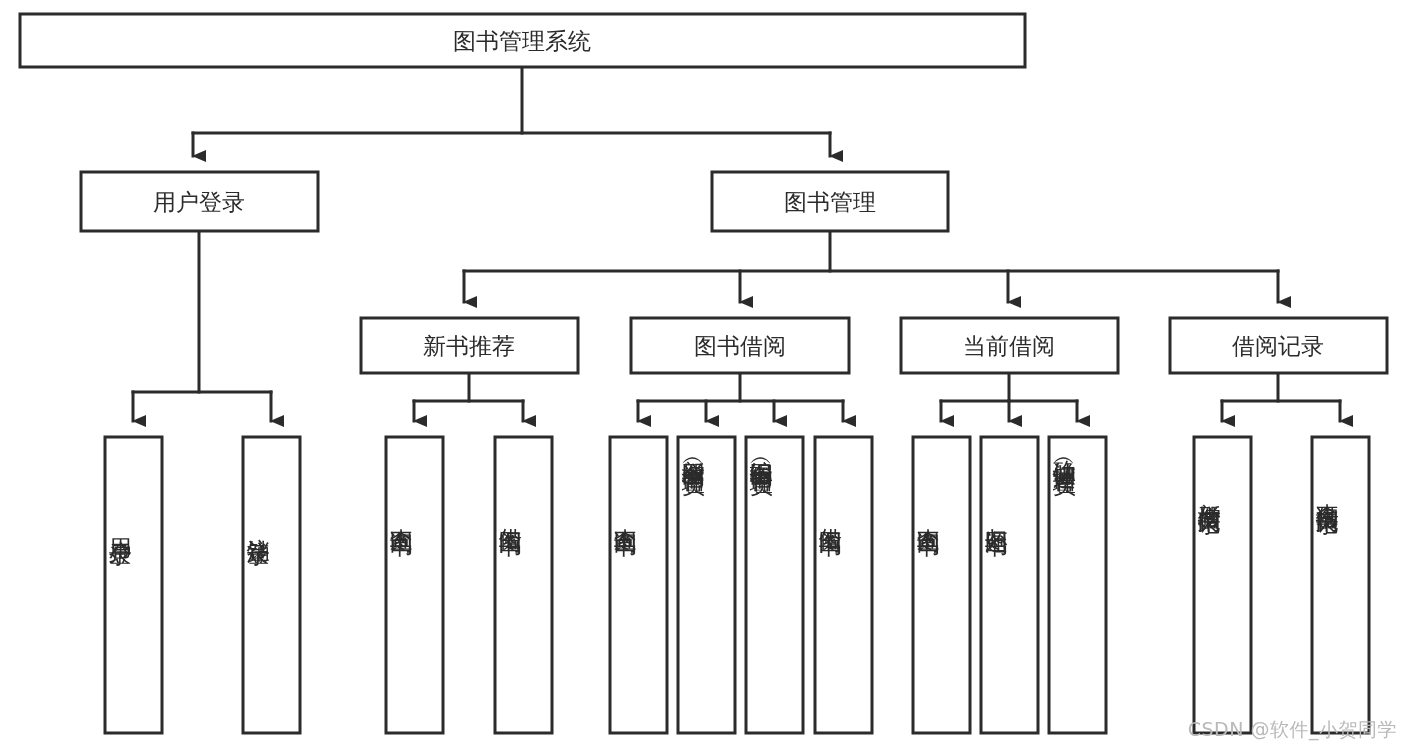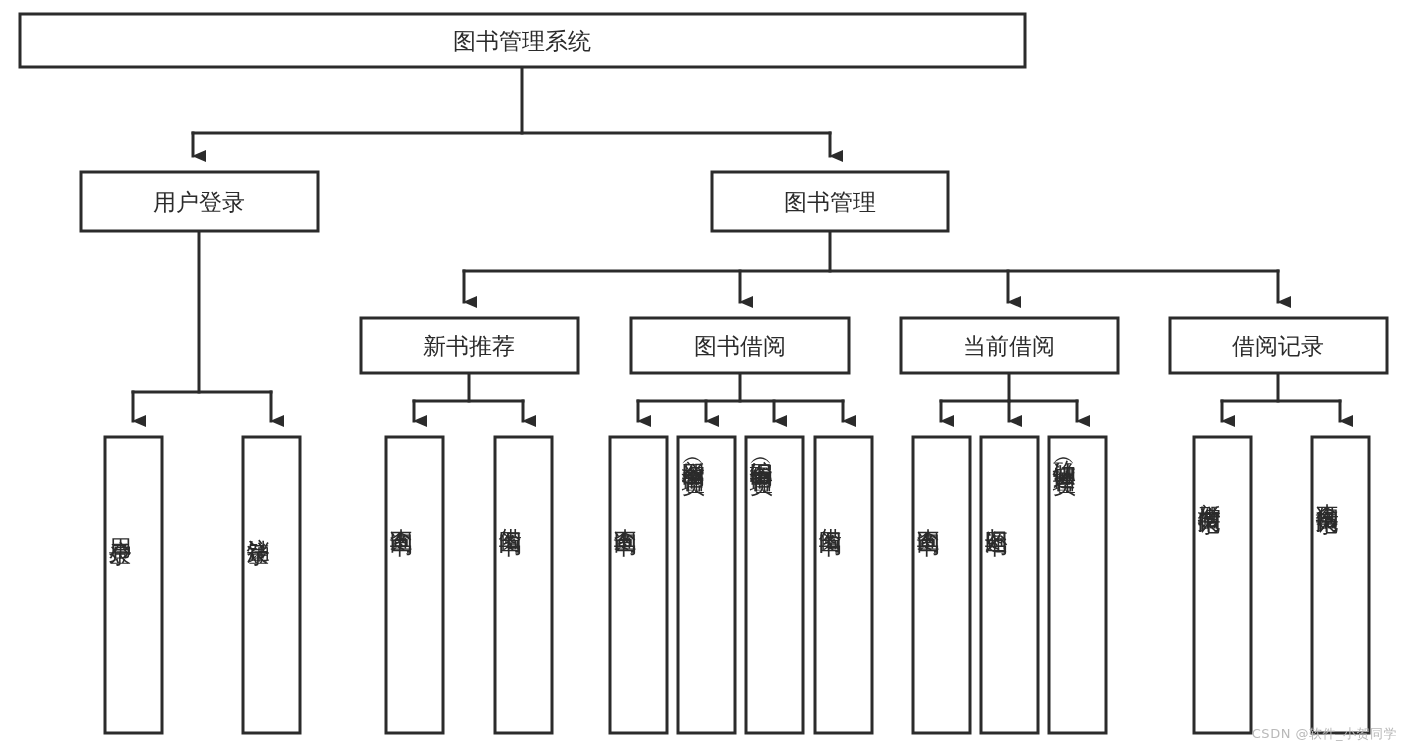--- a/index.html
+++ b/index.html
@@ -59,21 +59,21 @@
     color: #2b2b2b;
     white-space: nowrap;
     text-align: left;
     pointer-events: none;
   }
   .watermark {
     position: absolute;
     right: 8px;
     bottom: 4px;
     font-family: "DejaVu Sans", "Liberation Sans", sans-serif;
-    font-size: 13px;
+    font-size: 19px;
     color: #b9b9b9;
     white-space: nowrap;
     letter-spacing: 0.5px;
   }
 </style>
 </head>
 <body>
 
 <div id="diagram-root">
 

